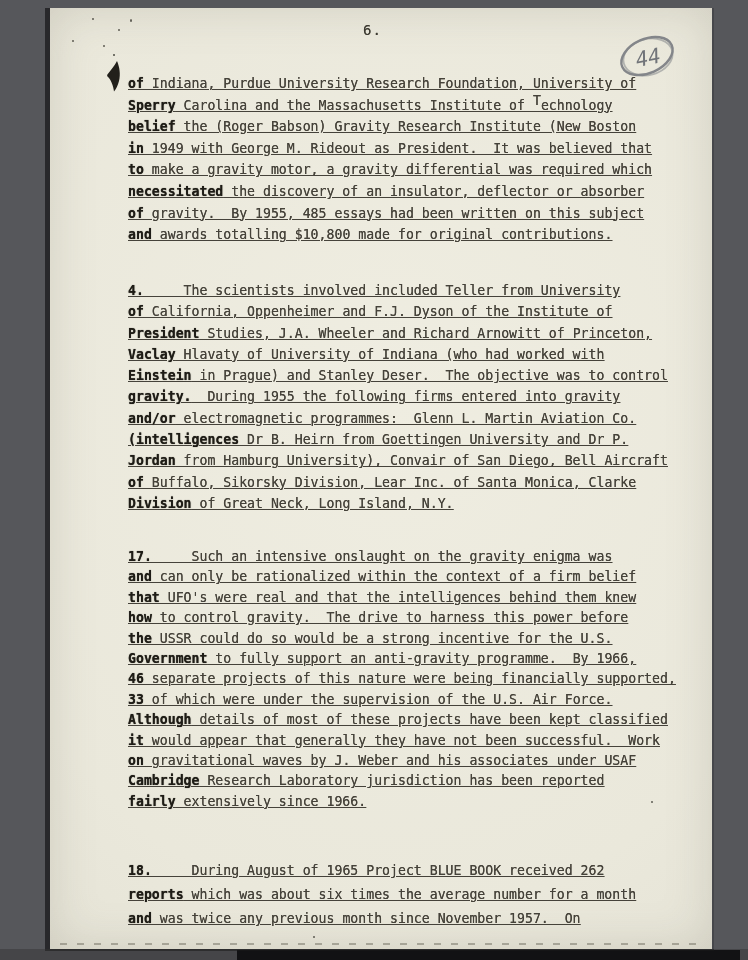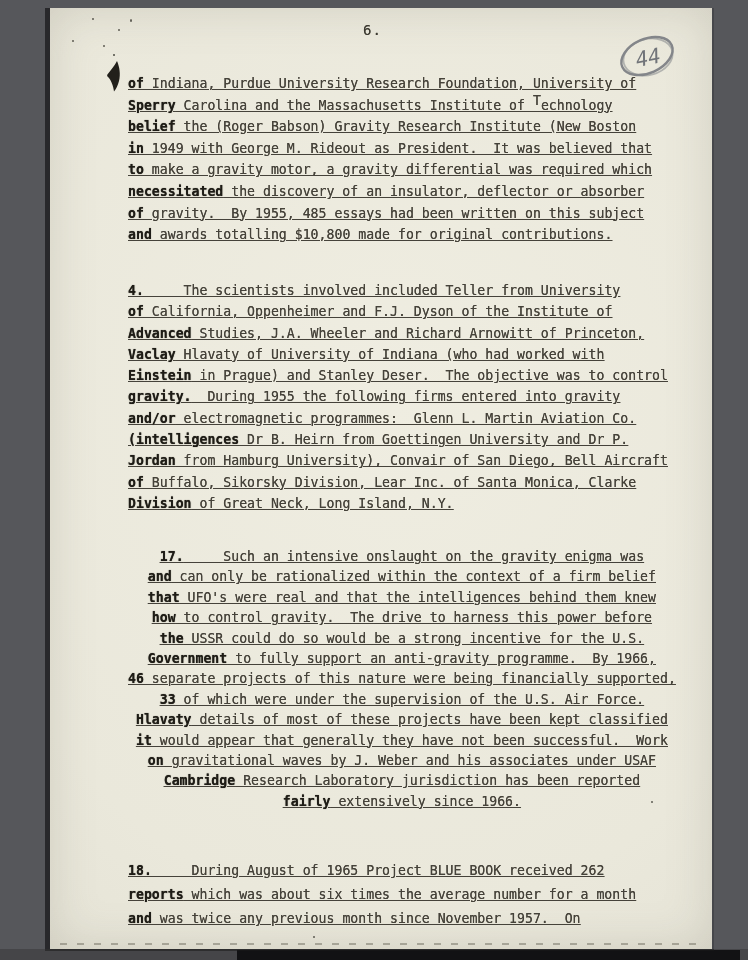--- a/index.html
+++ b/index.html
@@ -51,21 +51,21 @@
   }
 
   .blot { position: absolute; left: 54px; top: 52px; }
 
   .speck { position: absolute; background: #45443c; border-radius: 50%; opacity: .85; }
 
   .para { position: absolute; left: 78px; font-size: 13.2px; color: #45423a;
           text-shadow: 0 0 0.6px rgba(62,58,47,0.85); text-decoration: underline; }
   .para-0 { top: 65px;  line-height: 21.6px; }
   .para-1 { top: 272px; line-height: 21.3px; }
-  .para-2 { top: 539px; line-height: 20.4px; text-align: center; }
+  .para-2 { top: 539px; line-height: 20.4px; }
   .para-3 { top: 851px; line-height: 24px; }
   .line { white-space: pre; }
   .line .b { font-weight: bold; color: #1e1c16; text-shadow: 0 0 0.8px rgba(30,28,20,0.9); }
   .line .sup { position: relative; top: -5px; }
 </style>
 </head>
 <body>
 
 <div id="scene">
 
@@ -103,40 +103,40 @@
         <div class="line"><span class="b">belief</span> the (Roger Babson) Gravity Research Institute (New Boston</div>
         <div class="line"><span class="b">in</span> 1949 with George M. Rideout as President.  It was believed that</div>
         <div class="line"><span class="b">to</span> make a gravity motor, a gravity differential was required which</div>
         <div class="line"><span class="b">necessitated</span> the discovery of an insulator, deflector or absorber</div>
         <div class="line"><span class="b">of</span> gravity.  By 1955, 485 essays had been written on this subject</div>
         <div class="line"><span class="b">and</span> awards totalling $10,800 made for original contributions.</div>
       </div>
     <div class="para para-1">
         <div class="line"><span class="b">4.</span>     The scientists involved included Teller from University</div>
         <div class="line"><span class="b">of</span> California, Oppenheimer and F.J. Dyson of the Institute of</div>
-        <div class="line"><span class="b">Advanced</span> Studies, J.A. Wheeler and Richard Arnowitt of Princeton,</div>
+        <div class="line"><span class="b">President</span> Studies, J.A. Wheeler and Richard Arnowitt of Princeton,</div>
         <div class="line"><span class="b">Vaclay</span> Hlavaty of University of Indiana (who had worked with</div>
         <div class="line"><span class="b">Einstein</span> in Prague) and Stanley Deser.  The objective was to control</div>
         <div class="line"><span class="b">gravity.</span>  During 1955 the following firms entered into gravity</div>
         <div class="line"><span class="b">and/or</span> electromagnetic programmes:  Glenn L. Martin Aviation Co.</div>
         <div class="line"><span class="b">(intelligences</span> Dr B. Heirn from Goettingen University and Dr P.</div>
         <div class="line"><span class="b">Jordan</span> from Hamburg University), Convair of San Diego, Bell Aircraft</div>
         <div class="line"><span class="b">of</span> Buffalo, Sikorsky Division, Lear Inc. of Santa Monica, Clarke</div>
         <div class="line"><span class="b">Division</span> of Great Neck, Long Island, N.Y.</div>
       </div>
     <div class="para para-2">
         <div class="line"><span class="b">17.</span>     Such an intensive onslaught on the gravity enigma was</div>
         <div class="line"><span class="b">and</span> can only be rationalized within the context of a firm belief</div>
         <div class="line"><span class="b">that</span> UFO's were real and that the intelligences behind them knew</div>
         <div class="line"><span class="b">how</span> to control gravity.  The drive to harness this power before</div>
         <div class="line"><span class="b">the</span> USSR could do so would be a strong incentive for the U.S.</div>
         <div class="line"><span class="b">Government</span> to fully support an anti-gravity programme.  By 1966,</div>
         <div class="line"><span class="b">46</span> separate projects of this nature were being financially supported,</div>
         <div class="line"><span class="b">33</span> of which were under the supervision of the U.S. Air Force.</div>
-        <div class="line"><span class="b">Hlavaty</span> details of most of these projects have been kept classified</div>
+        <div class="line"><span class="b">Although</span> details of most of these projects have been kept classified</div>
         <div class="line"><span class="b">it</span> would appear that generally they have not been successful.  Work</div>
         <div class="line"><span class="b">on</span> gravitational waves by J. Weber and his associates under USAF</div>
         <div class="line"><span class="b">Cambridge</span> Research Laboratory jurisdiction has been reported</div>
         <div class="line"><span class="b">fairly</span> extensively since 1966.</div>
       </div>
     <div class="para para-3">
         <div class="line"><span class="b">18.</span>     During August of 1965 Project BLUE BOOK received 262</div>
         <div class="line"><span class="b">reports</span> which was about six times the average number for a month</div>
         <div class="line"><span class="b">and</span> was twice any previous month since November 1957.  On</div>
       </div>

